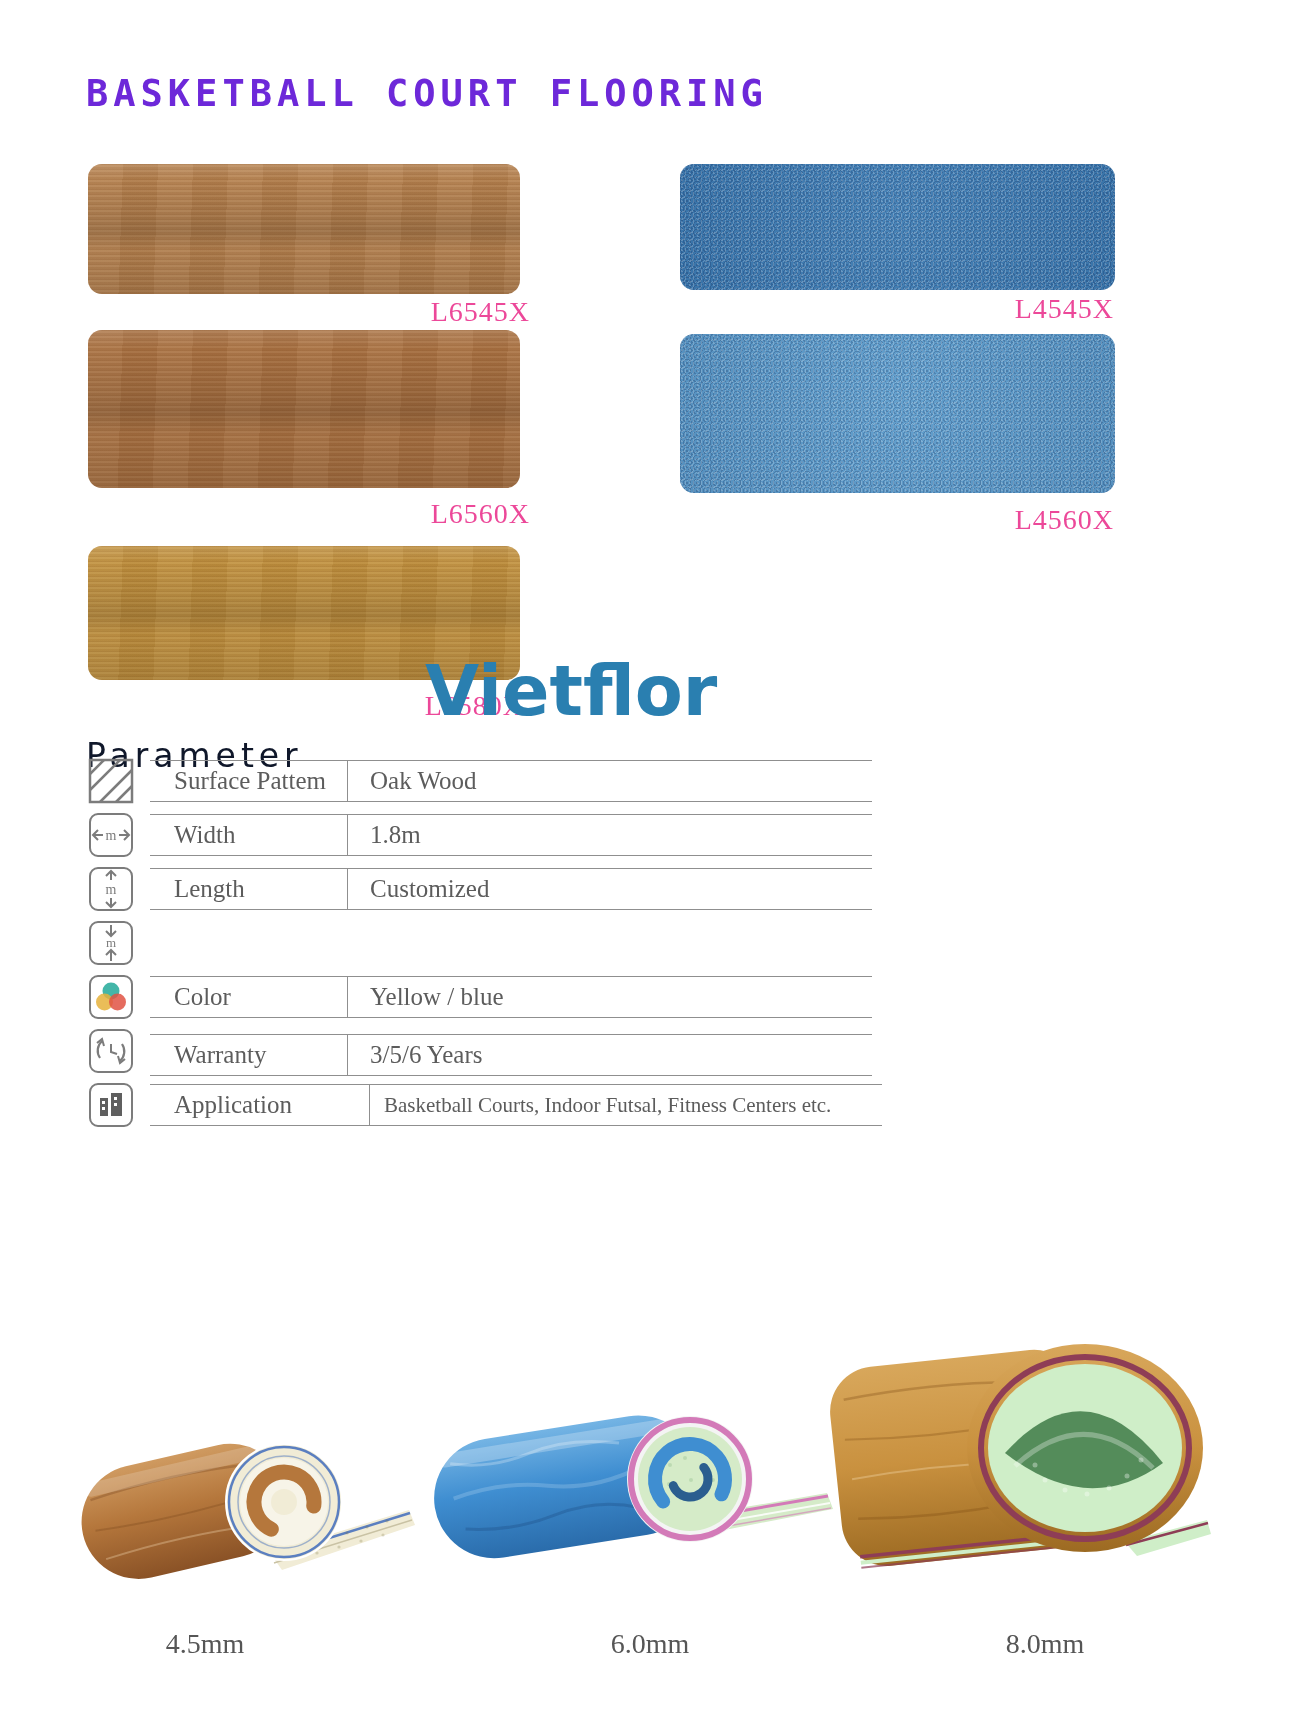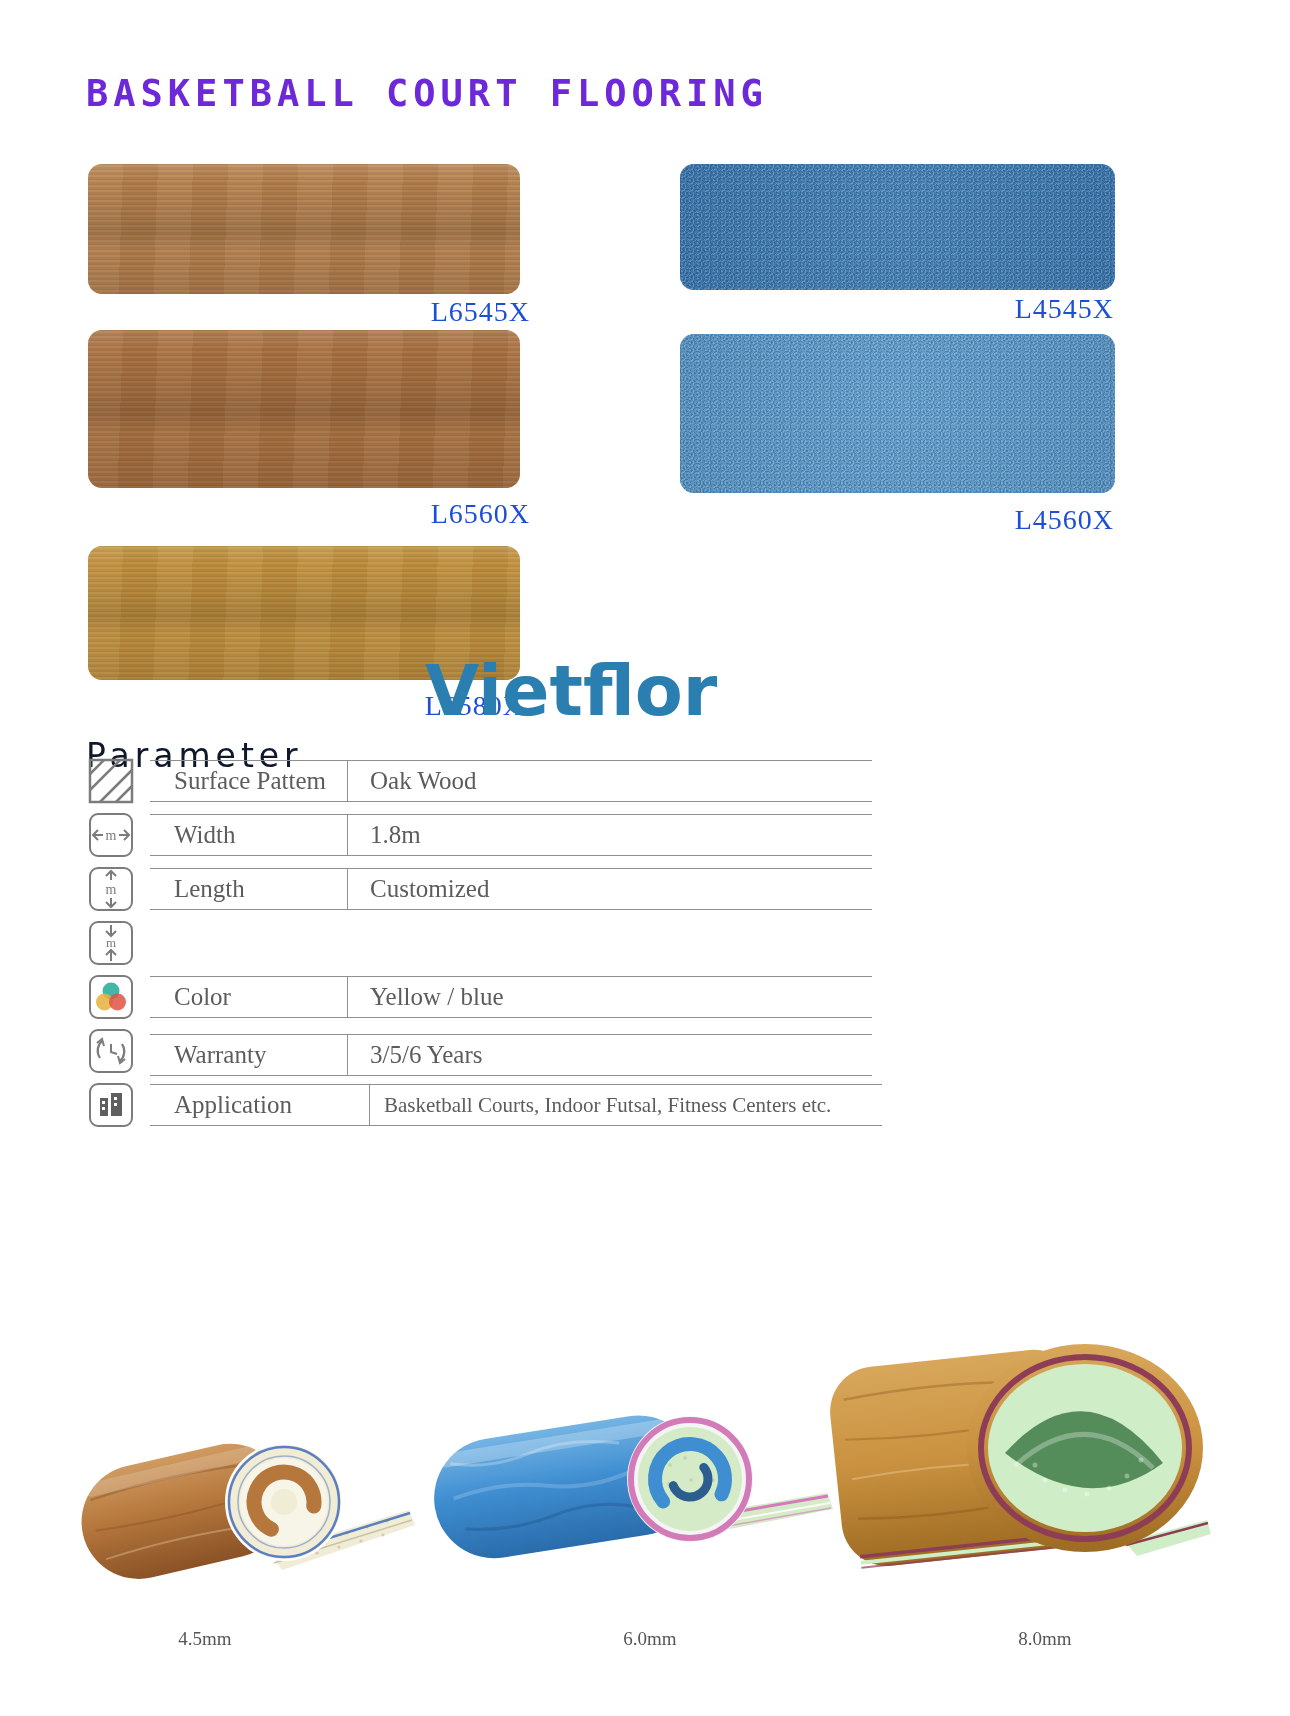--- a/index.html
+++ b/index.html
@@ -22,42 +22,42 @@
   }
   .bluetex .tex{
     background:
       radial-gradient(circle at 50% 40%, rgba(255,255,255,0.05), rgba(0,0,30,0.07)),
       repeating-radial-gradient(circle at 20% 30%, rgba(255,255,255,0.22) 0 1px, rgba(255,255,255,0) 1px 3.5px),
       repeating-radial-gradient(circle at 70% 60%, rgba(10,25,70,0.22) 0 1px, rgba(10,25,70,0) 1px 3px);
     background-size:100% 100%, 8px 7px, 10px 8px;
   }
 
   .sample-label{position:absolute;width:200px;text-align:right;font-family:"Liberation Serif",serif;
-                font-size:28px;color:#1d4ed8;letter-spacing:1px;}
+                font-size:28px;color:#ec4899;letter-spacing:1px;}
 
   .param-heading{position:absolute;left:86px;top:736px;font-family:"DejaVu Sans",sans-serif;
                  font-size:33px;letter-spacing:5px;color:#0f172a;}
   .watermark{position:absolute;left:425px;top:650px;font-family:"DejaVu Sans",sans-serif;
              font-weight:bold;font-size:70px;color:#2a7fb0;letter-spacing:0px;}
 
   .prow{position:absolute;left:150px;width:722px;height:42px;
         border-top:1px solid #8f8f8f;border-bottom:1px solid #8f8f8f;
         display:flex;align-items:center;box-sizing:border-box;text-align:center;}
   .pcell-label{width:198px;padding-left:24px;height:100%;display:flex;align-items:center;
                border-right:1px solid #8f8f8f;font-size:25px;color:#5c5c5c;box-sizing:border-box;}
   .pcell-value{padding-left:22px;font-size:25px;color:#5c5c5c;white-space:nowrap;}
   .prow.wide{width:732px;}
   .prow.wide .pcell-label{width:220px;}
   .prow.wide .pcell-value{padding-left:14px;font-size:21px;}
 
   .picon{position:absolute;left:88px;width:46px;height:46px;}
 
   .roll{position:absolute;}
   .thick-label{position:absolute;width:160px;text-align:center;font-family:"Liberation Serif",serif;
-               font-size:19px;color:#565656;}
+               font-size:28px;color:#565656;}
 </style>
 </head>
 <body>
 
 <div class="page">
 
   <div class="title">BASKETBALL COURT FLOORING</div>
 
   <div class="swatch wood" style="left: 88px; top: 164px; width: 432px; height: 130px; background-color: rgb(181, 129, 79);">
     <div class="tex"></div>

